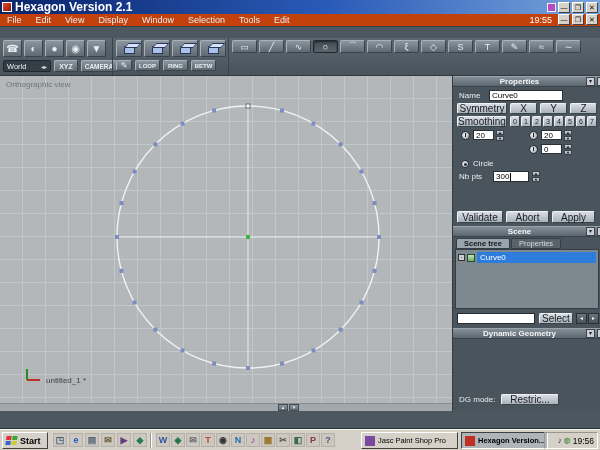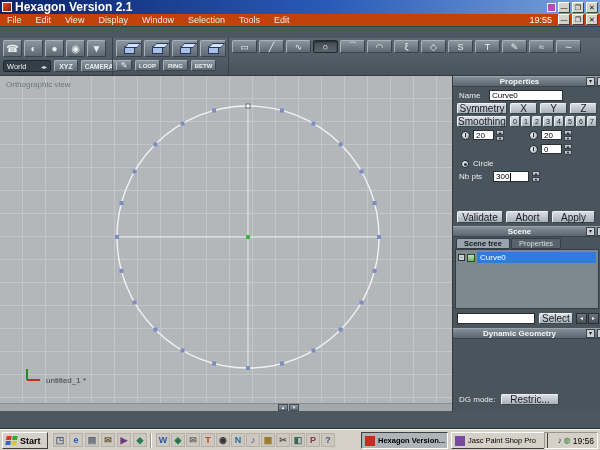--- a/index.html
+++ b/index.html
@@ -369,27 +369,27 @@
         <div class="qicon" style="color: rgb(51, 51, 51);">◉</div>
         <div class="qicon" style="color: rgb(42, 106, 154);">N</div>
         <div class="qicon" style="color: rgb(106, 58, 138);">♪</div>
         <div class="qicon" style="color: rgb(152, 118, 42);">▦</div>
         <div class="qicon" style="color: rgb(85, 85, 85);">✂</div>
         <div class="qicon" style="color: rgb(58, 106, 90);">◧</div>
         <div class="qicon" style="color: rgb(136, 51, 85);">P</div>
         <div class="qicon" style="color: rgb(68, 85, 119);">?</div>
       </div>
     <div id="taskbuttons">
+        <div class="taskbtn">
+          <span class="tbicon" style="background: rgb(122, 74, 160);"></span>
+          <span>Jasc Paint Shop Pro</span>
+        </div>
         <div class="taskbtn active">
           <span class="tbicon" style="background: rgb(192, 48, 32);"></span>
           <span>Hexagon Version...</span>
-        </div>
-        <div class="taskbtn">
-          <span class="tbicon" style="background: rgb(122, 74, 160);"></span>
-          <span>Jasc Paint Shop Pro</span>
         </div>
       </div>
     <div class="tray">
       <span id="tray-icons" style="display:flex;gap:2px;">
           <span class="trayicon" style="color: rgb(34, 34, 34);">♪</span>
           <span class="trayicon" style="color: rgb(42, 122, 42);">◍</span>
         </span>
       <span class="clock2">19:56</span>
     </div>
   </div>

